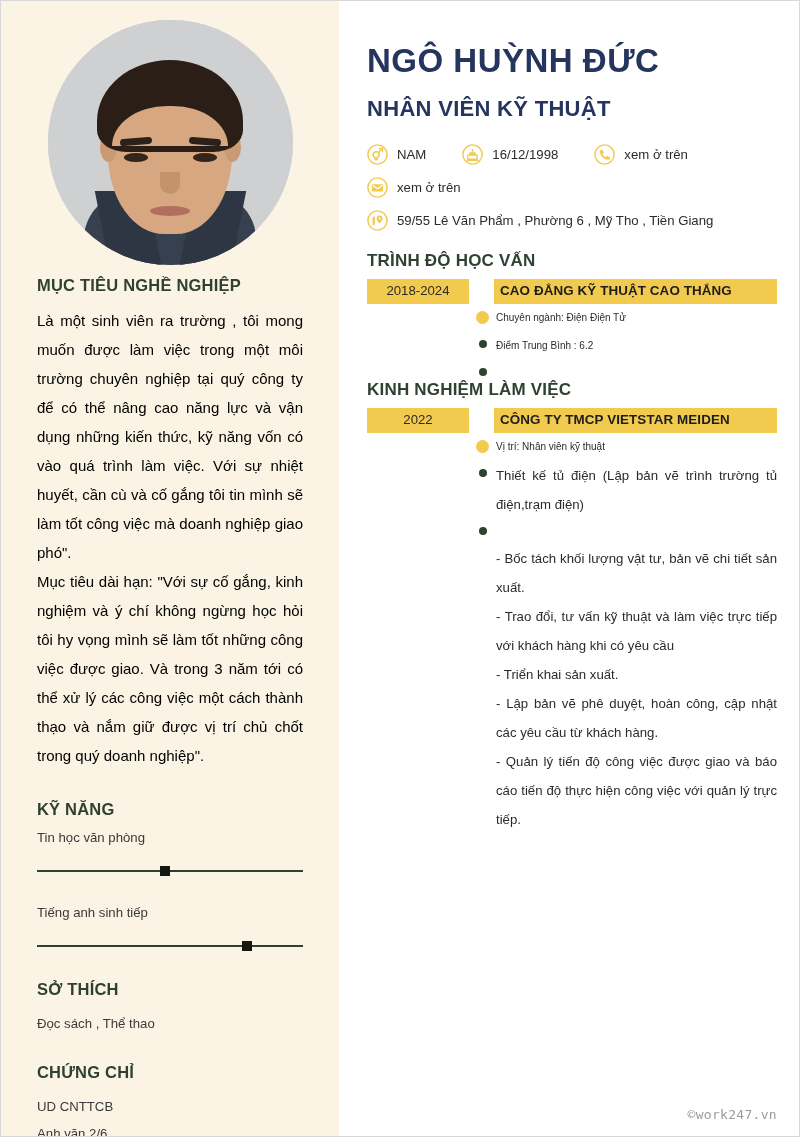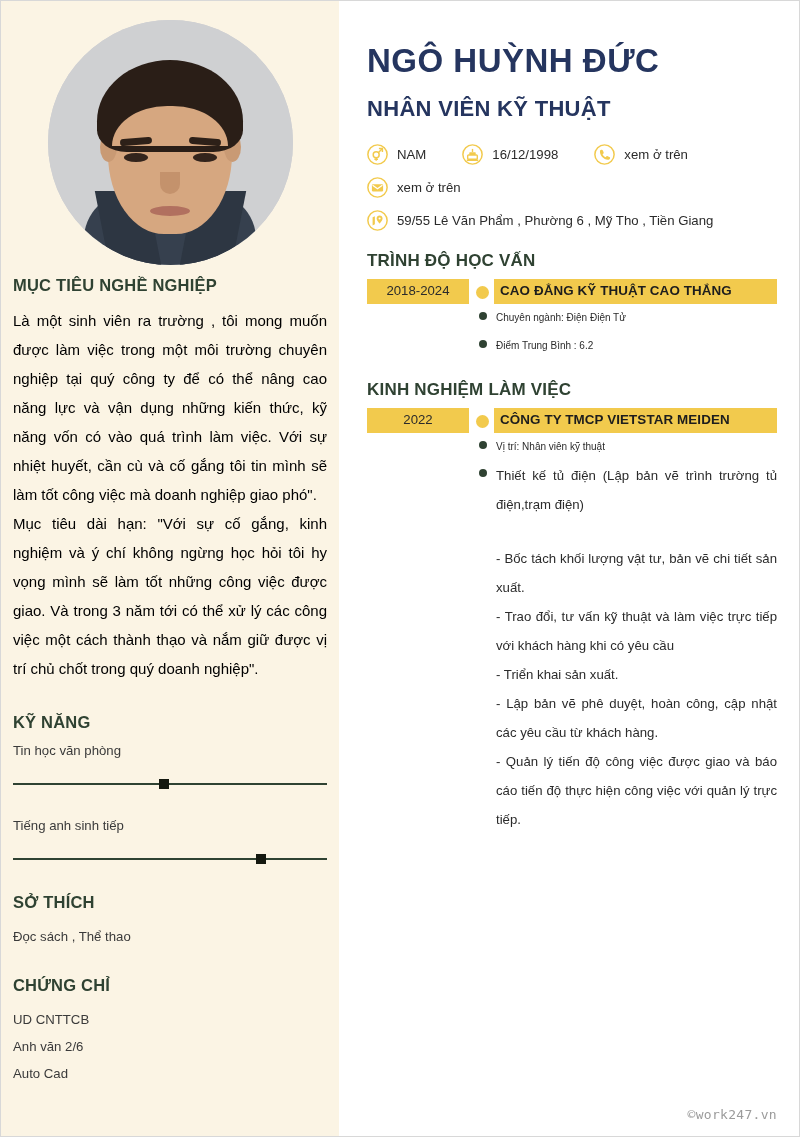--- a/index.html
+++ b/index.html
@@ -20,21 +20,21 @@
     border: 1px solid #d8d8d8;
     display: flex;
     overflow: hidden;
   }
 
   
   .sidebar {
     width: 338px;
     flex: 0 0 338px;
     background: #fbf4e4;
-    padding: 0 12px;
+    padding: 0 36px;
     position: relative;
   }
 
   .photo-wrap {
     width: 100%;
     height: 275px;
     display: flex;
     align-items: center;
     justify-content: center;
     padding-top: 8px;
@@ -181,21 +181,21 @@
   .main-h {
     font-size: 17px;
     font-weight: bold;
     color: #2f4232;
     letter-spacing: .2px;
     margin: 20px 0 8px 0;
   }
 
   
   .tl { position: relative; padding-left: 0; }
-  .tl-row { display: flex; align-items: flex-start; }
+  .tl-row { display: flex; align-items: flex-end; }
   .tl-date {
     width: 102px;
     flex: 0 0 102px;
     text-align: center;
     font-size: 13.2px;
     color: #2b2b2b;
     background: #f2ca4d;
     padding: 4px 0;
     height: 25px;
     margin-right: 3px;

